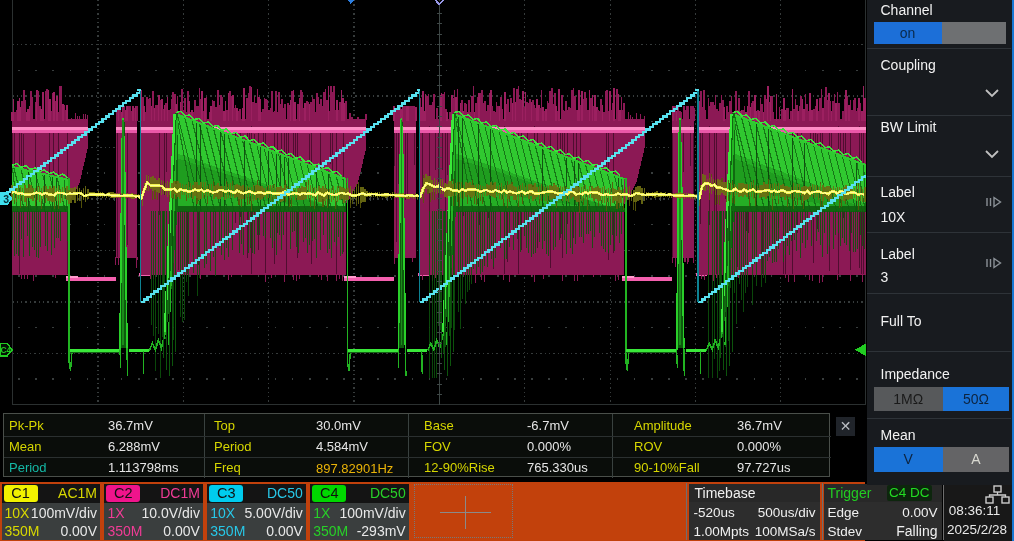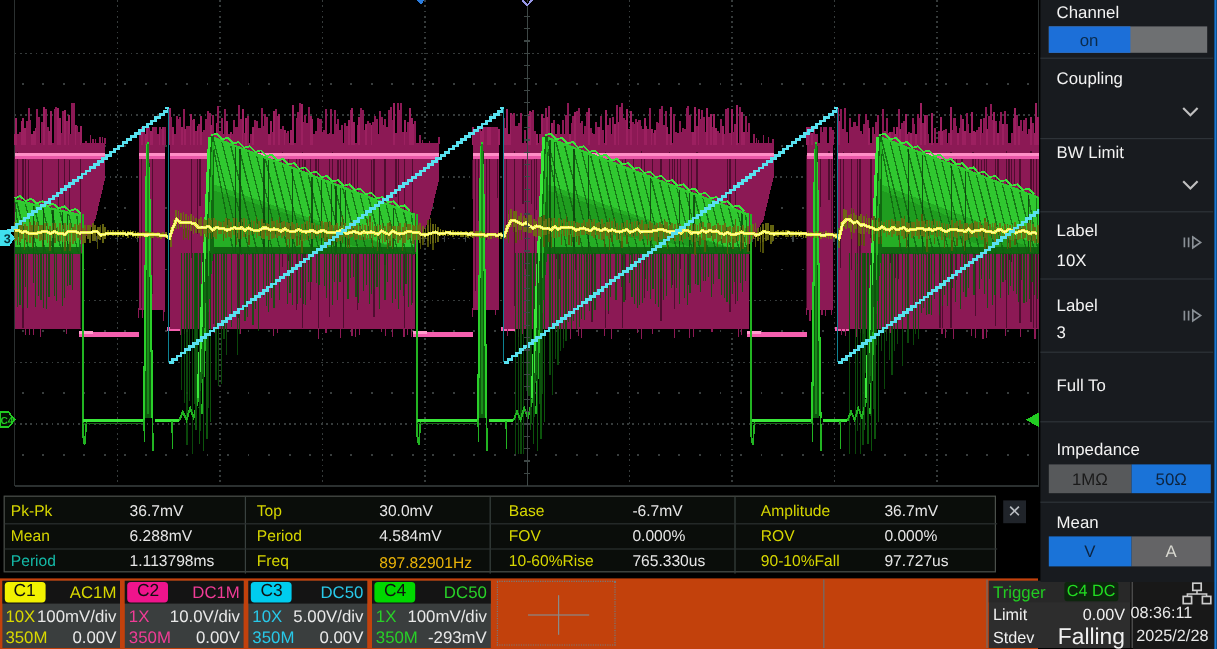--- a/index.html
+++ b/index.html
@@ -1819,21 +1819,21 @@
     <div style="position:absolute;left:5.5px;top:2.0px;color:#d6d600">Pk-Pk</div>
     <div style="position:absolute;left:210.5px;top:2.0px;color:#d6d600">Top</div>
     <div style="position:absolute;left:420.5px;top:2.0px;color:#d6d600">Base</div>
     <div style="position:absolute;left:630.5px;top:2.0px;color:#d6d600">Amplitude</div>
     <div style="position:absolute;left:5.5px;top:23.5px;color:#d6d600">Mean</div>
     <div style="position:absolute;left:210.5px;top:23.5px;color:#d6d600">Period</div>
     <div style="position:absolute;left:420.5px;top:23.5px;color:#d6d600">FOV</div>
     <div style="position:absolute;left:630.5px;top:23.5px;color:#d6d600">ROV</div>
     <div style="position:absolute;left:5.5px;top:44.3px;color:#14b8a6">Period</div>
     <div style="position:absolute;left:210.5px;top:44.3px;color:#d6d600">Freq</div>
-    <div style="position:absolute;left:420.5px;top:44.3px;color:#d6d600">10-60%Rise</div>
+    <div style="position:absolute;left:420.5px;top:44.3px;color:#d6d600">12-90%Rise</div>
     <div style="position:absolute;left:630.5px;top:44.3px;color:#d6d600">90-10%Fall</div>
     <div style="position:absolute;left:104.5px;top:2.0px;color:#e6e6e6">36.7mV</div>
     <div style="position:absolute;left:312.5px;top:2.0px;color:#e6e6e6">30.0mV</div>
     <div style="position:absolute;left:523.5px;top:2.0px;color:#e6e6e6">-6.7mV</div>
     <div style="position:absolute;left:733.5px;top:2.0px;color:#e6e6e6">36.7mV</div>
     <div style="position:absolute;left:104.5px;top:23.5px;color:#e6e6e6">6.288mV</div>
     <div style="position:absolute;left:312.5px;top:23.5px;color:#e6e6e6">4.584mV</div>
     <div style="position:absolute;left:523.5px;top:23.5px;color:#e6e6e6">0.000%</div>
     <div style="position:absolute;left:733.5px;top:23.5px;color:#e6e6e6">0.000%</div>
     <div style="position:absolute;left:104.5px;top:44.3px;color:#e6e6e6">1.113798ms</div>
@@ -1877,39 +1877,47 @@
 <div style="position:absolute;left:3px;top:20px;color:#28d028;font-size:14px;line-height:18px">1X</div>
 <div style="position:absolute;right:3px;top:20px;color:#e8e8e8;font-size:14px;line-height:18px">100mV/div</div>
 <div style="position:absolute;left:3px;top:38px;color:#28d028;font-size:14px;line-height:18px">350M</div>
 <div style="position:absolute;right:3px;top:38px;color:#e8e8e8;font-size:14px;line-height:18px">-293mV</div>
 </div>
 <div style="position:absolute;left:414px;top:2px;width:99px;height:54px;border:1px dotted #787878">
  <div style="position:absolute;left:25px;top:27px;width:51px;height:1px;background:#8a8a8a"></div>
  <div style="position:absolute;left:50px;top:11px;width:1px;height:33px;background:#8a8a8a"></div>
 </div>
 <div style="position:absolute;left:686px;top:1px;width:1px;height:57px;background:#6e6e6e"></div>
+<div style="position:absolute;left:688.5px;top:1.5px;width:131px;height:56px;background:#2d2d2d">
+ <div style="position:absolute;left:0;top:0;width:131px;height:18px;background:#282828"></div>
+ <div style="position:absolute;left:6px;top:1px;color:#f0f0f0;font-size:14px;line-height:17px">Timebase</div>
+ <div style="position:absolute;left:5px;top:19px;color:#f0f0f0;font-size:13.5px;line-height:19px">-520us</div>
+ <div style="position:absolute;right:4px;top:19px;color:#f0f0f0;font-size:13.5px;line-height:19px">500us/div</div>
+ <div style="position:absolute;left:5px;top:38px;color:#f0f0f0;font-size:13.5px;line-height:19px">1.00Mpts</div>
+ <div style="position:absolute;right:4px;top:38px;color:#f0f0f0;font-size:13.5px;line-height:19px">100MSa/s</div>
+</div>
 <div style="position:absolute;left:821.5px;top:1px;width:1px;height:57px;background:#6e6e6e"></div>
 <div style="position:absolute;left:823.5px;top:1.5px;width:118px;height:56px;background:#2d2d2d">
  <div style="position:absolute;left:0;top:0;width:118px;height:18px;background:#282828"></div>
  <div style="position:absolute;left:4px;top:1px;color:#22cc22;font-size:14px;line-height:17px">Trigger</div>
  <div style="position:absolute;right:10px;top:0px;background:#0d260d;border-radius:2px;padding:0 2px;color:#22dd22;font-size:13.5px;line-height:16px;margin-top:1px">C4 DC</div>
- <div style="position:absolute;left:4px;top:19px;color:#f0f0f0;font-size:13.5px;line-height:19px">Limit</div>
+ <div style="position:absolute;left:4px;top:19px;color:#f0f0f0;font-size:13.5px;line-height:19px">Edge</div>
  <div style="position:absolute;right:4px;top:19px;color:#f0f0f0;font-size:13.5px;line-height:19px">0.00V</div>
  <div style="position:absolute;left:4px;top:38px;color:#f0f0f0;font-size:13.5px;line-height:19px">Stdev</div>
- <div style="position:absolute;right:4px;top:38px;color:#f0f0f0;font-size:19px;line-height:19px">Falling</div>
+ <div style="position:absolute;right:4px;top:38px;color:#f0f0f0;font-size:14px;line-height:19px">Falling</div>
 </div>
 <div style="position:absolute;left:943px;top:1px;width:1px;height:57px;background:#6e6e6e"></div>
 <div style="position:absolute;left:944px;top:0;width:70px;height:59px;background:#181818"></div>
 <svg width="26" height="20" style="position:absolute;left:984px;top:3px">
  <rect x="10" y="1" width="7" height="6" fill="none" stroke="#cccccc" stroke-width="1.4"></rect>
  <rect x="2" y="12" width="7" height="6" fill="none" stroke="#cccccc" stroke-width="1.4"></rect>
  <rect x="18" y="12" width="7" height="6" fill="none" stroke="#cccccc" stroke-width="1.4"></rect>
  <path d="M13.5 7 v3 M5.5 12 v-2 h16 v2" stroke="#cccccc" stroke-width="1.3" fill="none"></path>
 </svg>
-<div style="position:absolute;left:942px;top:19px;width:65px;text-align:left;color:#e8e8e8;font-size:13.5px;line-height:19px">08:36:11</div>
+<div style="position:absolute;left:942px;top:19px;width:65px;text-align:center;color:#e8e8e8;font-size:13.5px;line-height:19px">08:36:11</div>
 <div style="position:absolute;left:942px;top:38px;width:65px;text-align:right;color:#e8e8e8;font-size:13.5px;line-height:19px">2025/2/28</div>
 </div>
 <div style="position:absolute;left:866.5px;top:0;width:147.5px;height:485px;background:#181b1f;font-size:14px;color:#f2f2f2">
 <div style="position:absolute;left:14px;top:2px">Channel</div>
 <div style="position:absolute;left:7px;top:21.5px;width:132.5px;height:22.5px;background:#6e7072"></div>
 <div style="position:absolute;left:7px;top:21.5px;width:68px;height:22.5px;background:#1c6fd8;color:#0a2a4a;text-align:center;line-height:22px">on</div>
 <div class="sep" style="top:48px"></div>
 <div style="position:absolute;left:14px;top:57px">Coupling</div>
 <svg width="16" height="10" style="position:absolute;left:117.5px;top:88px">
       <polyline points="2,2 8,8 14,2" stroke="#c0c0c0" stroke-width="1.8" fill="none"></polyline>

